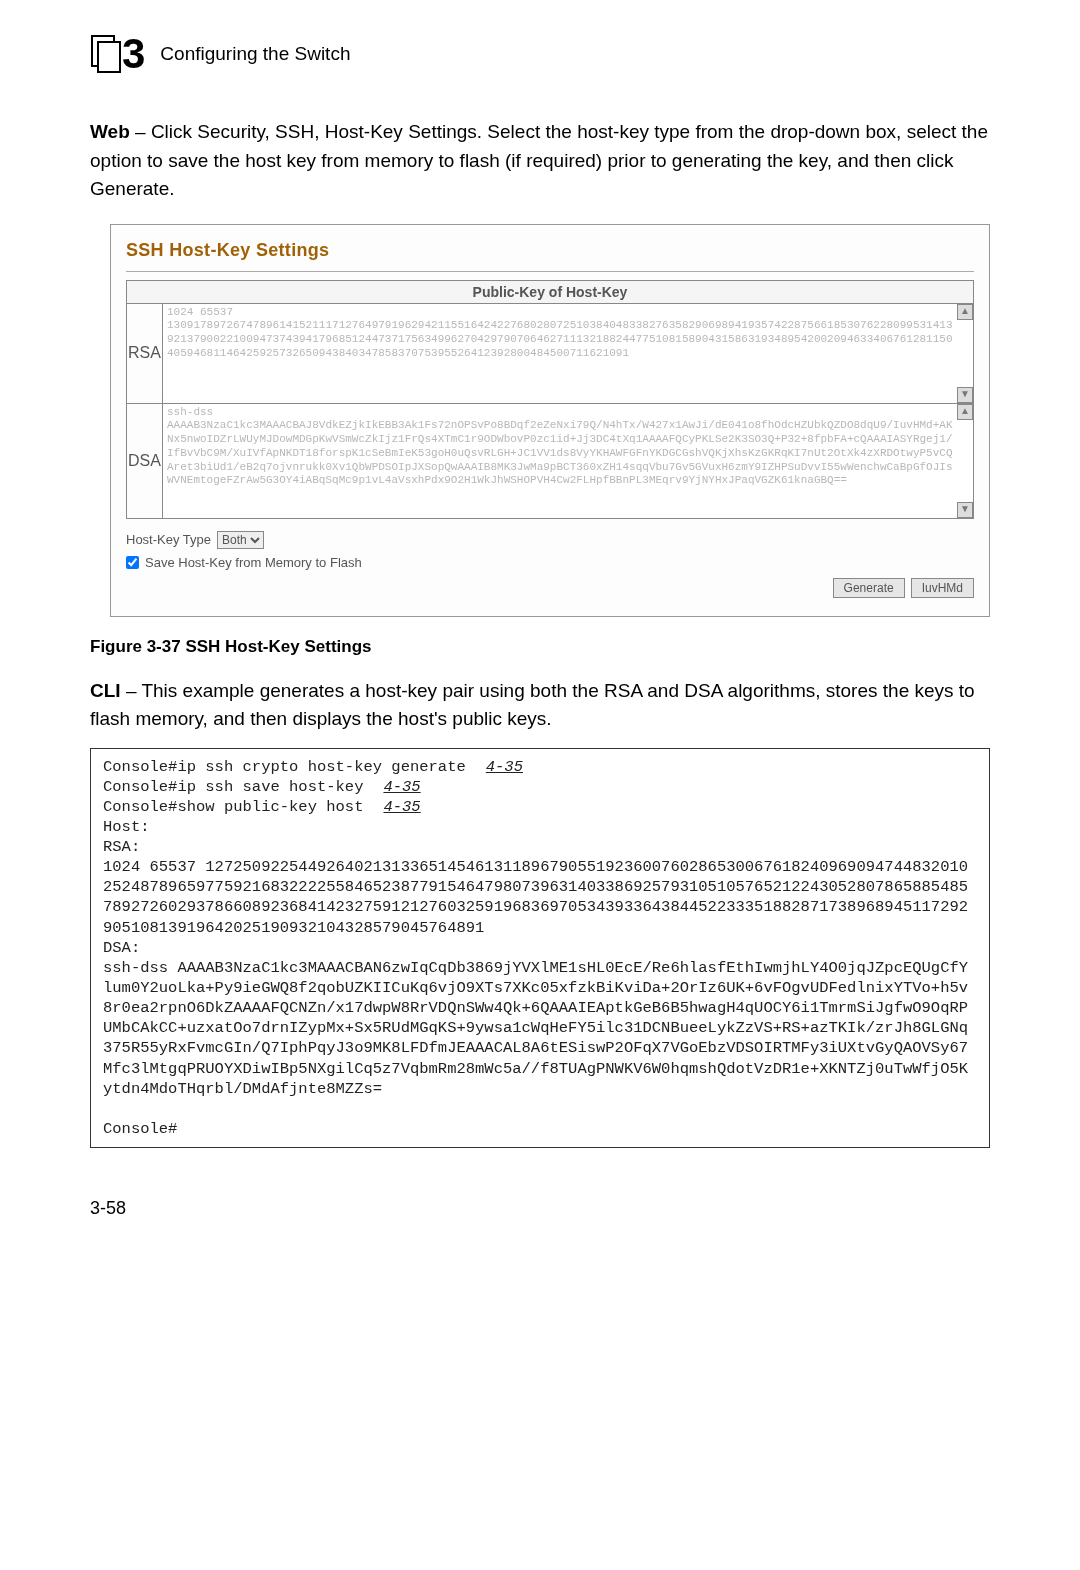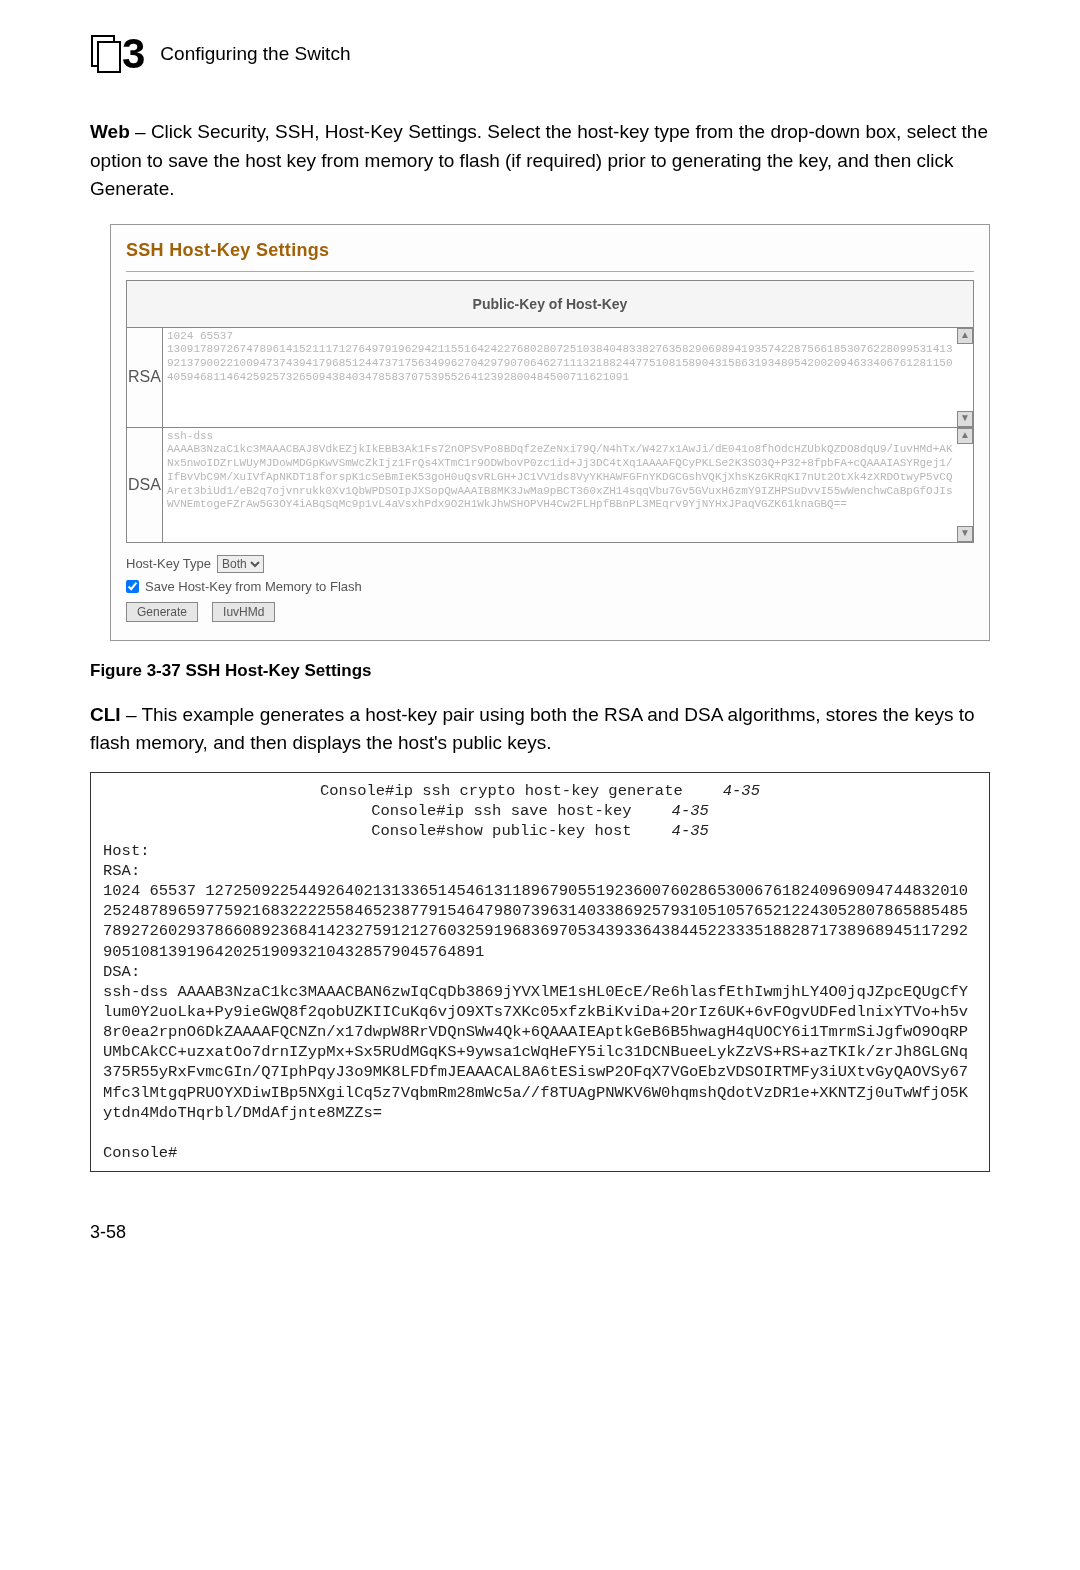--- a/index.html
+++ b/index.html
@@ -66,21 +66,21 @@
     .pubkey-table {
       width: 100%;
       border-collapse: collapse;
       margin-bottom: 12px;
     }
     .pubkey-table th {
       font-size: 14px;
       font-weight: bold;
       color: #555;
       border: 1px solid #888;
-      padding: 15px;
+      padding: 3px;
       background: #f5f5f5;
     }
     .pubkey-table td.label {
       border: 1px solid #888;
       width: 36px;
       text-align: center;
       font-size: 16px;
       color: #555;
       font-weight: normal;
       vertical-align: middle;
@@ -135,21 +135,22 @@
     .form-row label {
       font-size: 13px;
     }
     .form-row input[type=checkbox] {
       width: 13px;
       height: 13px;
     }
     .btnrow {
       margin-top: 8px;
       display: flex;
-      gap: 14px;
+      gap: 6px;
+      justify-content: flex-end;
     }
     .btnrow button {
       font-size: 12px;
       padding: 2px 10px;
       background: #e6e6e6;
       border: 1px solid #888;
       color: #555;
       cursor: pointer;
     }
     .figure-caption {
@@ -168,27 +169,27 @@
       padding: 8px 12px;
       font-family: "Courier New", monospace;
       font-size: 15.5px;
       line-height: 1.3;
       white-space: pre-wrap;
       word-break: break-all;
       color: #222;
     }
     .cli-line {
       display: flex;
-      justify-content: center;
-      gap: 20px;
+      justify-content: flex-start;
     }
     .cli-ref {
       font-style: italic;
       white-space: nowrap;
       padding-left: 20px;
+      text-decoration: underline;
     }
     .page-num {
       margin-top: 50px;
       font-size: 18px;
     }
   </style>
 </head>
 <body>
 
 <div class="header">

